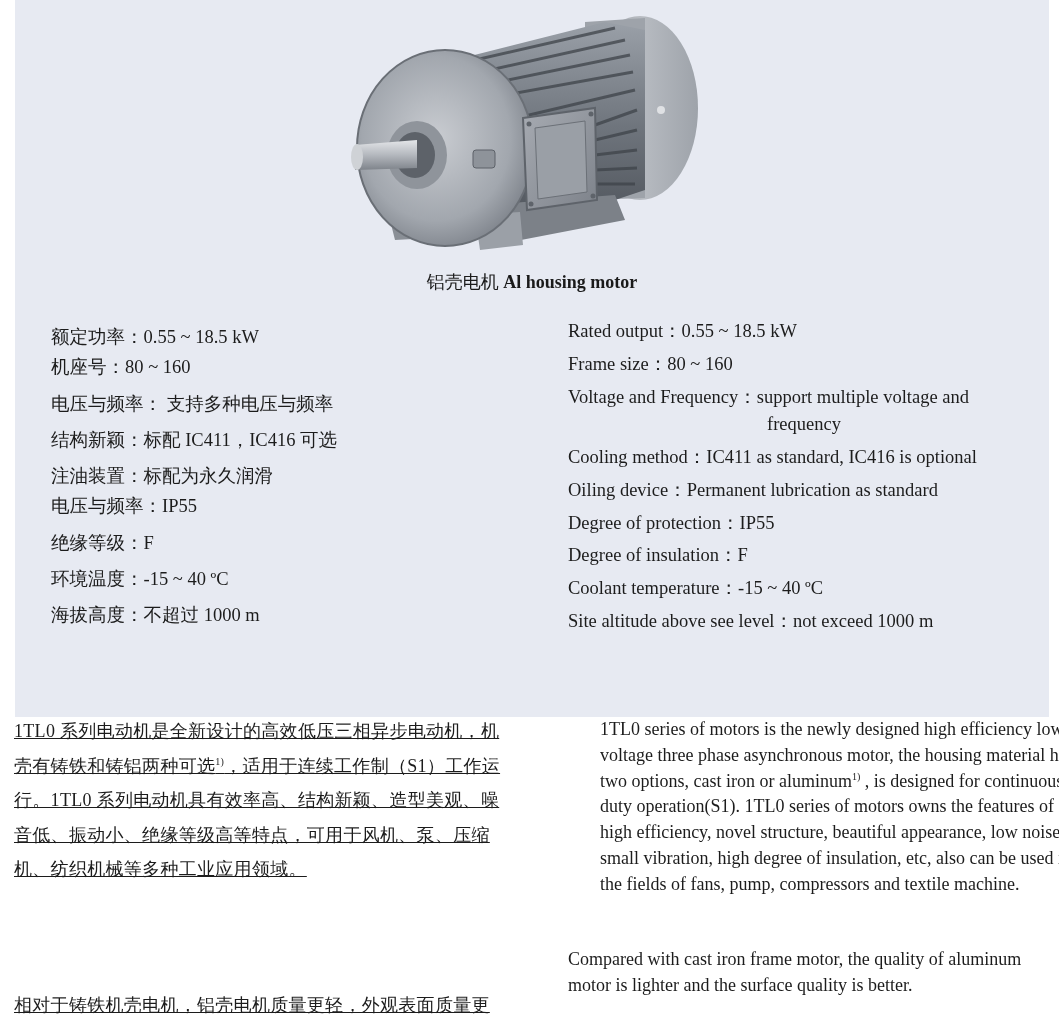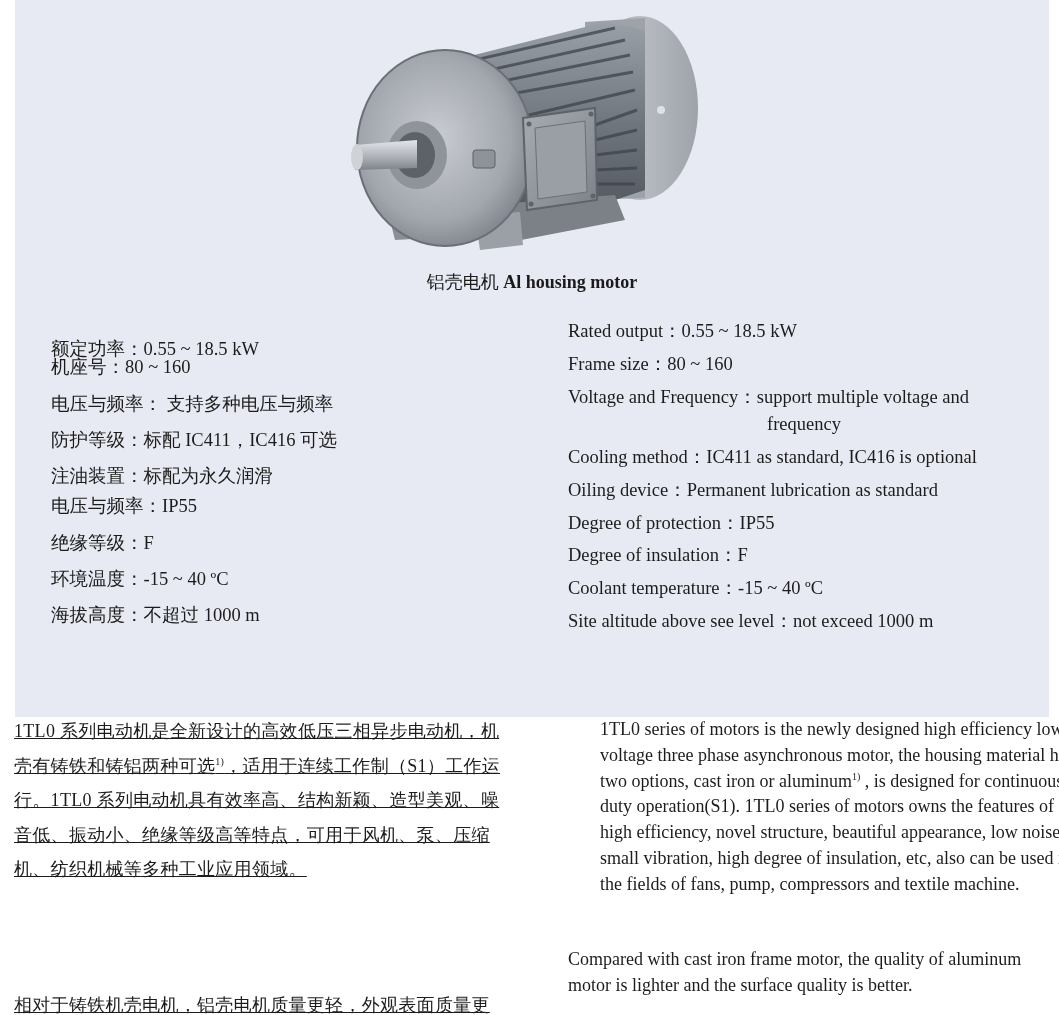--- a/index.html
+++ b/index.html
@@ -117,24 +117,24 @@
       <circle cx="316" cy="110" r="4" fill="#dfe1e4"></circle>
     </svg>
   </div>
 
   <div class="caption">
     <span class="cn">铝壳电机</span>
     <span class="en">Al housing motor</span>
   </div>
 
   <div class="spec-col spec-cn">
-    <div class="spec-row" style="top:340px"><span class="lbl">额定功率：</span><span class="val">0.55 ~ 18.5 kW</span></div>
+    <div class="spec-row" style="top:328px"><span class="lbl">额定功率：</span><span class="val">0.55 ~ 18.5 kW</span></div>
     <div class="spec-row" style="top:358px"><span class="lbl">机座号：</span><span class="val">80 ~ 160</span></div>
     <div class="spec-row" style="top:395px"><span class="lbl">电压与频率：</span><span class="val"> 支持多种电压与频率</span></div>
-    <div class="spec-row" style="top:431px"><span class="lbl">防护等级：</span><span class="val">标配 IC411，IC416 可选</span></div>
+    <div class="spec-row" style="top:431px"><span class="lbl">结构新颖：</span><span class="val">标配 IC411，IC416 可选</span></div>
     <div class="spec-row" style="top:467px"><span class="lbl">注油装置：</span><span class="val">标配为永久润滑</span></div>
     <div class="spec-row" style="top:497px"><span class="lbl">电压与频率：</span><span class="val">IP55</span></div>
     <div class="spec-row" style="top:534px"><span class="lbl">绝缘等级：</span><span class="val">F</span></div>
     <div class="spec-row" style="top:570px"><span class="lbl">环境温度：</span><span class="val">-15 ~ 40 ºC</span></div>
     <div class="spec-row" style="top:606px"><span class="lbl">海拔高度：</span><span class="val">不超过 1000 m</span></div>
   </div>
 
   <div class="spec-col spec-en">
     <div class="spec-row" style="top:322px"><span class="lbl">Rated output：</span><span class="val">0.55 ~ 18.5 kW</span></div>
     <div class="spec-row" style="top:355px"><span class="lbl">Frame size：</span><span class="val">80 ~ 160</span></div>

